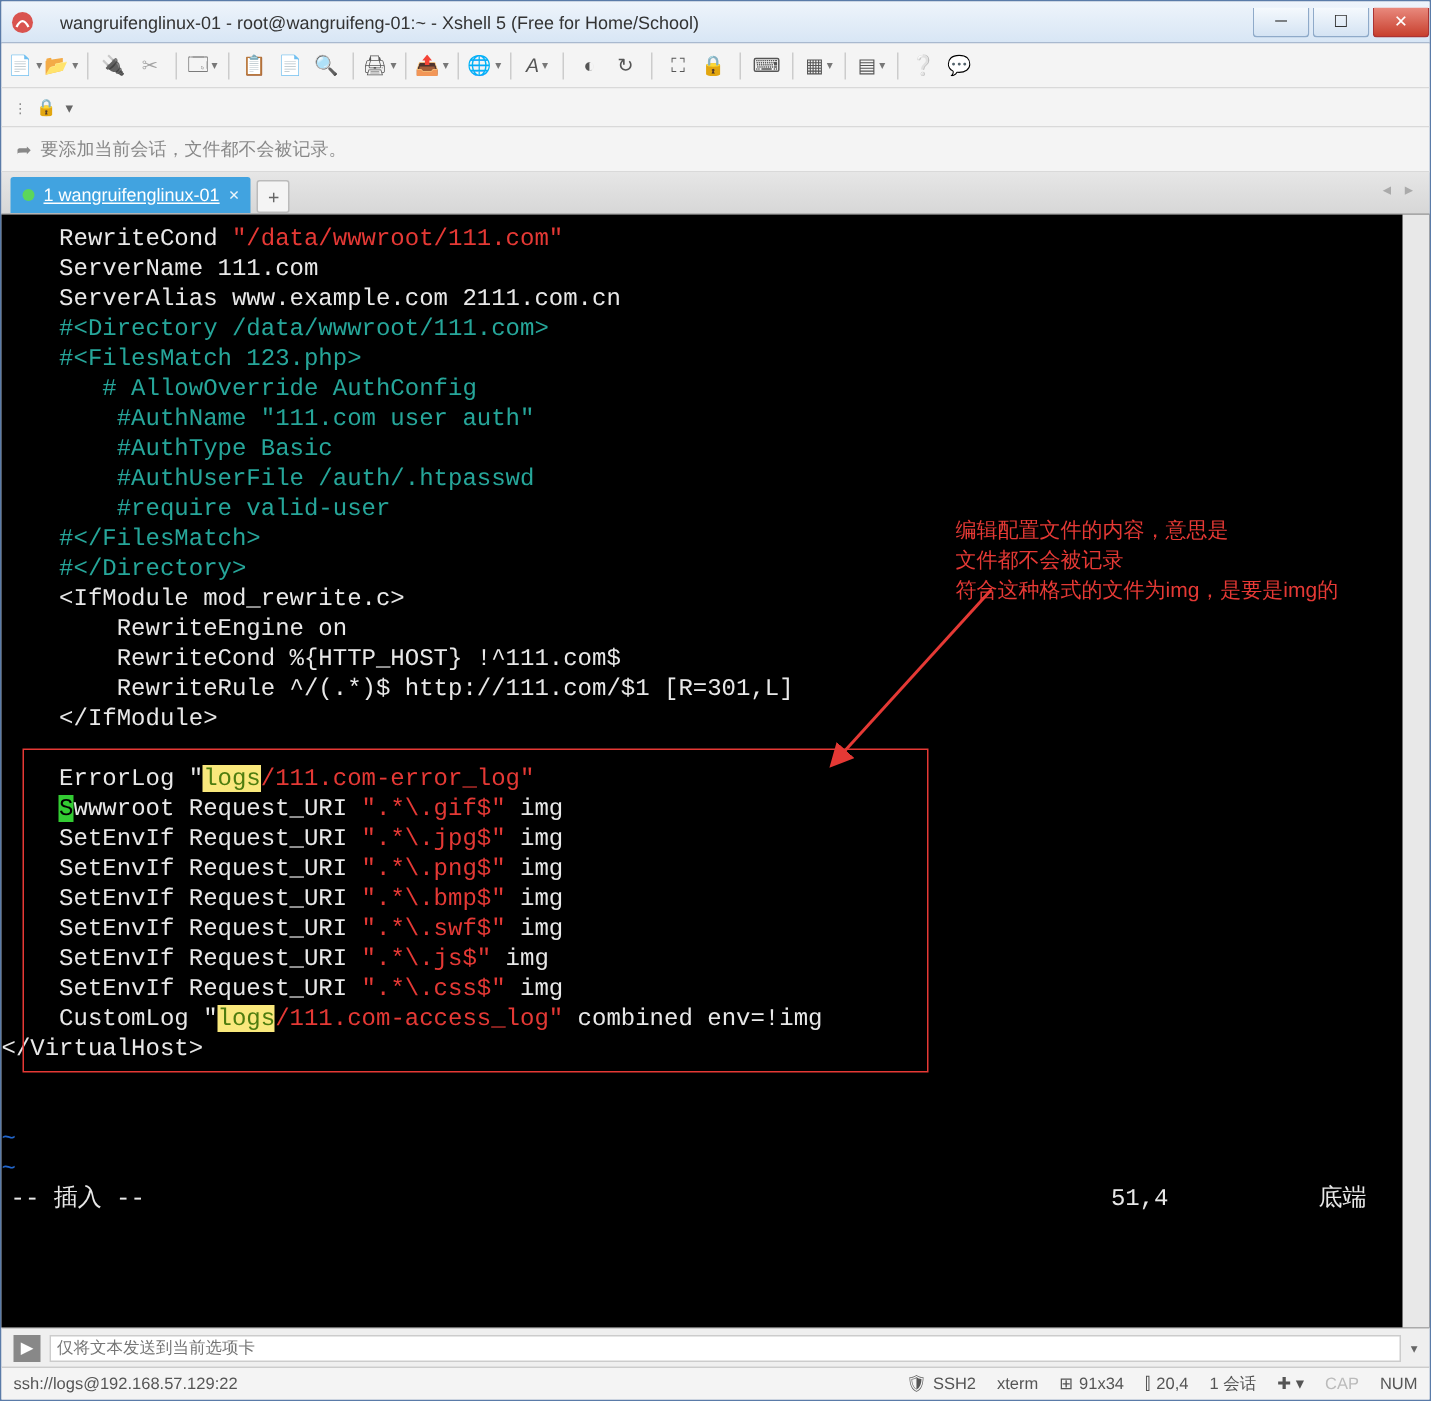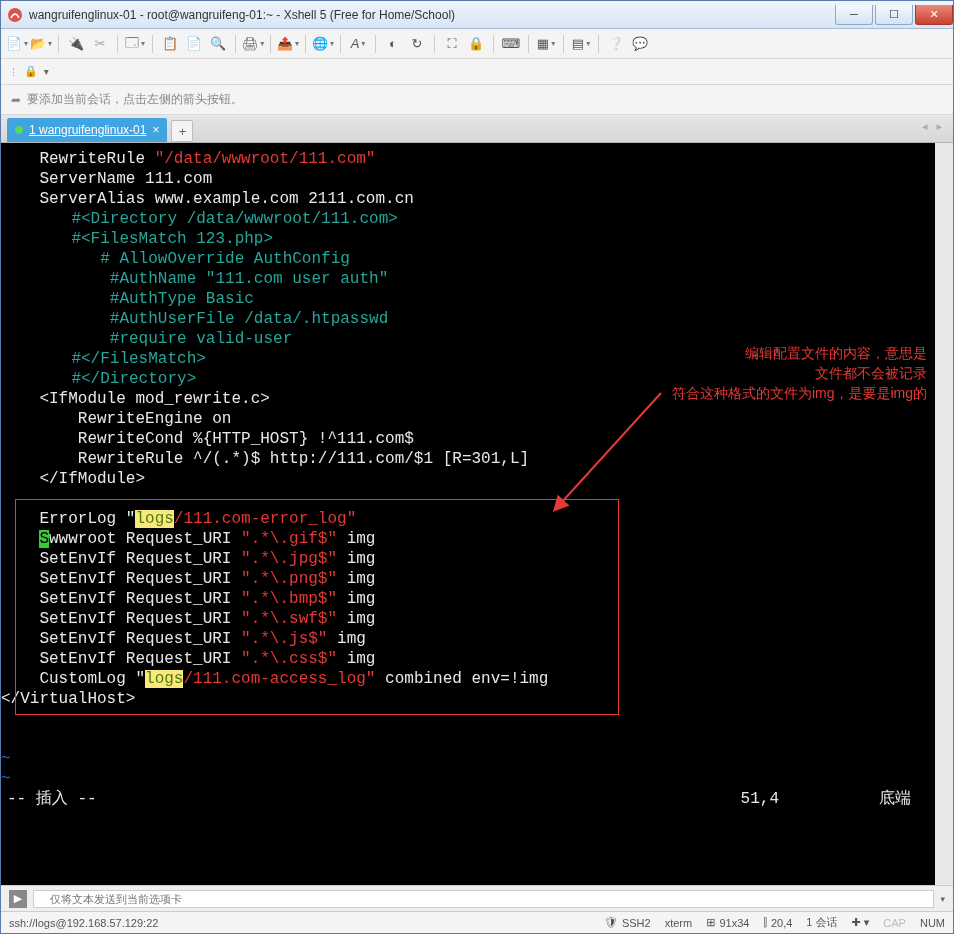--- a/index.html
+++ b/index.html
@@ -19,20 +19,21 @@
   display: flex;
   flex-direction: column;
 }
 .titlebar {
   height: 28px;
   background: linear-gradient(to bottom, #eef4fb, #d8e6f5);
   display: flex;
   align-items: center;
   padding: 0 0 0 6px;
   border-bottom: 1px solid #a9b9cf;
+  gap: 11px;
 }
 .titlebar .app-icon { width: 16px; height: 16px; margin-right: 6px; }
 .titlebar .title { flex: 1; color: #333; font-size: 12px; }
 .titlebar .winbtns { display: flex; }
 .titlebar .winbtn {
   width: 38px; height: 20px; margin-left: 2px;
   display: flex; align-items: center; justify-content: center;
   font-size: 11px; color: #333;
   background: linear-gradient(#f5f9fd,#d4e3f3);
   border: 1px solid #8faac9; border-top: none;
@@ -91,42 +92,41 @@
   font-family: Consolas, "Courier New", monospace;
   font-size:16px; line-height:20px;
   padding:6px 0 4px 0; overflow:hidden; position:relative;
   border-right: 18px solid #e8e8e8;
 }
 .terminal .scrollbar-thumb { position:absolute; right:-16px; top:4px; width:14px; height:24px; background:#cfcfcf; border:1px solid #999; }
 .terminal .scrollbar-track-arrow { position:absolute; right:-16px; width:14px; height:14px; background:#e8e8e8; border:1px solid #bbb; display:flex; align-items:center; justify-content:center; font-size:9px; color:#666; }
 .terminal pre { margin:0; white-space:pre; font-family:inherit; }
 .c-w { color:#e8e8e8; }
 .c-r { color:#e53935; }
-.c-t { color:#26a69a;margin-left:32px; }
+.c-t { color:#26a69a; }
 .hl { background:#f9e87c; color:#4d7c0f; }
 .cursor-block { background:#33cc33; color:#000; }
 .redbox {
   position:absolute; border:1px solid #e53935;
   left:14px; top:356px; width:604px; height:216px; pointer-events:none;
 }
 .annotation {
   position:absolute; color:#e53935; font-size:14px;
   left:636px; top:200px; width:290px; line-height:20px;
   font-family:"Microsoft YaHei",sans-serif;
-  text-align:right;
 }
 .arrow-svg { position:absolute; left:550px; top:240px; pointer-events:none; }
 .tilde { color:#2266cc; }
 .statusline { display:flex; justify-content:space-between; padding:0 24px 0 6px; }
 .sendbar {
   height:26px; background:#efefef; border-top:1px solid #ccc;
   display:flex; align-items:center; padding:0 8px; gap:6px; color:#999;
 }
 .sendbar .sendbtn { width:18px; height:18px; background:#888; color:#fff; display:flex; align-items:center; justify-content:center; font-size:11px; }
-.sendbar input { flex:1; border:1px solid #ccc; height:18px; padding:0 16px; font-size:11px; color:#999; background:#fff; }
+.sendbar input { flex:1; border:1px solid #ccc; height:18px; padding:0 4px; font-size:11px; color:#999; background:#fff; }
 .statusbar {
   height:22px; background:#f4f4f4; border-top:1px solid #ccc;
   display:flex; align-items:center; padding:0 8px; font-size:11px; color:#555; gap:14px;
 }
 .statusbar .left { flex:1; }
 .statusbar .cell { display:flex; align-items:center; gap:4px; }
 .underline { text-decoration: underline; }
 </style>
 </head>
 <body>
@@ -187,43 +187,43 @@
   </div>
 
   <div class="addrbar">
     <span style="font-size:9px">⋮</span>
     <span class="lock-icon">🔒</span>
     <span class="caret">▾</span>
   </div>
 
   <div class="hintbar">
     <span>➦</span>
-    <span>要添加当前会话，点击左侧的箭头按钮。</span>
+    <span>要添加当前会话，文件都不会被记录。</span>
   </div>
 
   <div class="tabbar">
     <div class="tab">
       <span class="dot"></span>
       <span class="underline">1 wangruifenglinux-01</span>
       <span class="x">×</span>
     </div>
     <div class="tab-add">+</div>
     <div class="navarrows">◂ ▸</div>
   </div>
 
   <div class="terminal">
-<pre><span class="c-w">    RewriteRule </span><span class="c-r">"/data/wwwroot/111.com"</span>
+<pre><span class="c-w">    RewriteCond </span><span class="c-r">"/data/wwwroot/111.com"</span>
 <span class="c-w">    ServerName 111.com</span>
 <span class="c-w">    ServerAlias www.example.com 2111.com.cn</span>
 <span class="c-t">    #&lt;Directory /data/wwwroot/111.com&gt;</span>
 <span class="c-t">    #&lt;FilesMatch 123.php&gt;</span>
 <span class="c-t">       # AllowOverride AuthConfig</span>
 <span class="c-t">        #AuthName "111.com user auth"</span>
 <span class="c-t">        #AuthType Basic</span>
-<span class="c-t">        #AuthUserFile /data/.htpasswd</span>
+<span class="c-t">        #AuthUserFile /auth/.htpasswd</span>
 <span class="c-t">        #require valid-user</span>
 <span class="c-t">    #&lt;/FilesMatch&gt;</span>
 <span class="c-t">    #&lt;/Directory&gt;</span>
 <span class="c-w">    &lt;IfModule mod_rewrite.c&gt;</span>
 <span class="c-w">        RewriteEngine on</span>
 <span class="c-w">        RewriteCond %{HTTP_HOST} !^111.com$</span>
 <span class="c-w">        RewriteRule ^/(.*)$ http://111.com/$1 [R=301,L]</span>
 <span class="c-w">    &lt;/IfModule&gt;</span>
 
 <span class="c-w">    ErrorLog "</span><span class="hl">logs</span><span class="c-r">/111.com-error_log"</span>

